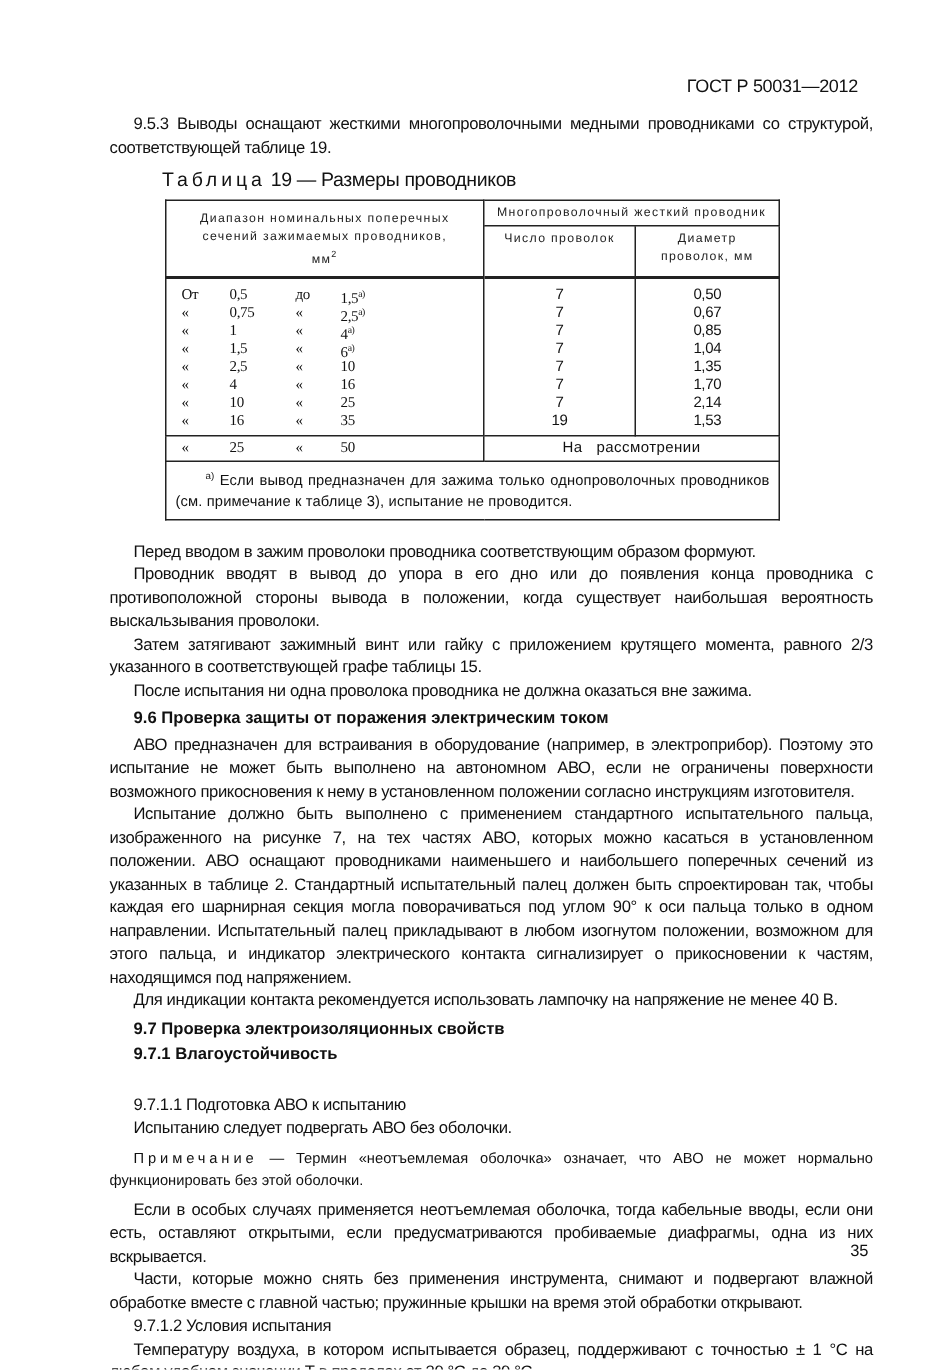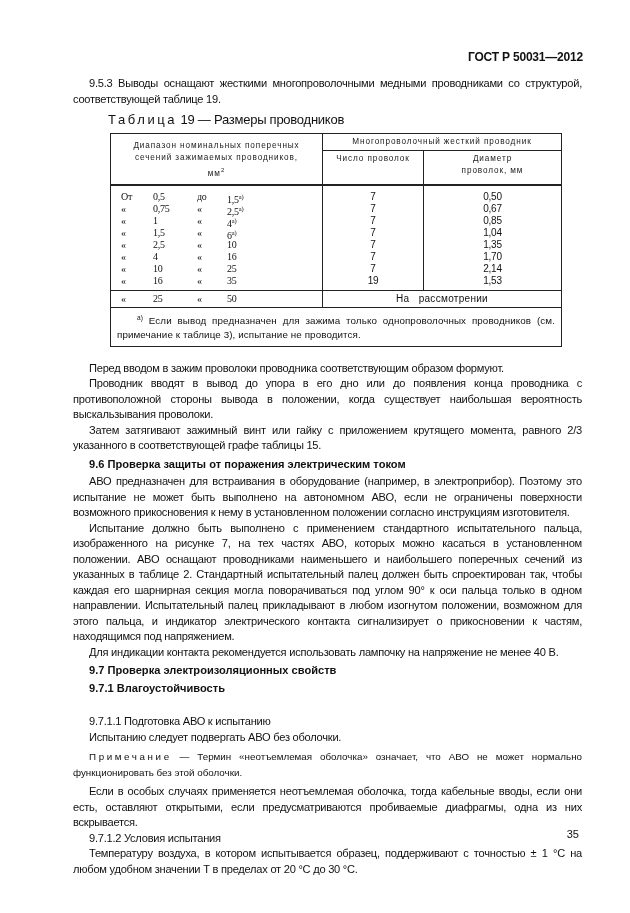--- a/index.html
+++ b/index.html
@@ -1,24 +1,24 @@
 <!DOCTYPE html>
 <html><head>
 <meta charset="utf-8">
 <style>
   html, body { margin: 0; padding: 0; background: #ffffff; }
   body { width: 630px; height: 913px; position: relative; overflow: hidden;
          font-family: "Liberation Sans", sans-serif; color: #111; }
-  .page-header { position: absolute; top: 50px; right: 47px; font-size: 12px; font-weight: bold; letter-spacing: -0.2px; }
+  .page-header { position: absolute; top: 50px; right: 58px; font-size: 12px; font-weight: normal; letter-spacing: -0.2px; }
   .content { position: absolute; left: 73px; width: 509px; top: 76px; font-size: 11.1px; line-height: 15.5px; letter-spacing: -0.25px; }
   .p { text-indent: 16px; margin: 0; text-align: justify; }
   .h { font-weight: bold; margin: 3px 0 2px 16px; letter-spacing: 0; }
   .table-caption { margin: 5px 0 5px 35px; font-size: 13px; }
   .table-caption .spaced { letter-spacing: 2.6px; }
-  table.t { margin-left: 37px; border-collapse: collapse; width: 452px; font-size: 9.8px; line-height: 12px; }
+  table.t { margin-left: 37px; border-collapse: collapse; width: 410px; font-size: 9.8px; line-height: 12px; }
   table.t td, table.t th { border: 1px solid #222; font-weight: normal; padding: 0; }
   .th-spaced { letter-spacing: 0.9px; font-size: 8.2px; color: #222; line-height: 12px; text-align: center; }
   .hdr-left { height: 44px; vertical-align: top; padding-top: 6px !important; }
   .hdr-top { height: 15px; }
   .hdr-sub { height: 28px; vertical-align: top; padding-top: 2px !important; }
   .body-cell { vertical-align: top; padding-top: 5px !important; padding-bottom: 3px !important; border-top: 2px solid #222 !important; }
   .range-row { display: flex; height: 12px; font-size: 10px; }
   .range-row span { display: inline-block; font-family: Liberation Serif, serif; }
   .c1 { width: 32px; text-align: left; padding-left: 10px; }
   .c2 { width: 44px; text-align: left; }
@@ -147,30 +147,32 @@
     <tr>
       <td colspan="3" class="footnote"><span class="sup">а)</span><span> Если вывод  предназначен для зажима только однопроволочных проводников (см. примечание к таблице 3), испытание не проводится.</span></td>
     </tr>
   </tbody>
     </table>
 
   <div style="height:14px"></div>
   <p class="p">Перед вводом в зажим проволоки проводника соответствующим образом формуют.</p>
   <p class="p">Проводник вводят в вывод до упора в его дно или  до появления конца проводника с противоположной стороны вывода в положении, когда существует наибольшая вероятность выскальзывания проволоки.</p>
   <p class="p">Затем затягивают зажимный винт или гайку с приложением крутящего момента, равного 2/3  указанного в соответствующей графе таблицы 15.</p>
+  <p class="p">После испытания ни одна проволока проводника не должна оказаться вне зажима.</p>
 
   <div class="h">9.6 Проверка защиты от поражения электрическим током</div>
   <p class="p">АВО предназначен для встраивания в  оборудование (например, в электроприбор). Поэтому это испытание не может быть выполнено на автономном АВО, если не ограничены поверхности возможного прикосновения к нему в установленном положении согласно инструкциям изготовителя.</p>
   <p class="p">Испытание должно быть выполнено с применением стандартного испытательного пальца, изображенного на рисунке 7, на тех частях АВО,  которых  можно касаться  в установленном положении. АВО оснащают проводниками наименьшего и наибольшего поперечных сечений из указанных в таблице 2. Стандартный испытательный палец должен быть спроектирован так, чтобы каждая его шарнирная секция могла поворачиваться под углом 90° к оси пальца только в одном направлении. Испытательный палец прикладывают в любом изогнутом положении, возможном для этого пальца, и индикатор электрического контакта сигнализирует о прикосновении к частям, находящимся под напряжением.</p>
   <p class="p">Для индикации контакта рекомендуется использовать лампочку на напряжение не менее 40 В.</p>
 
   <div class="h">9.7 Проверка электроизоляционных свойств</div>
   <div class="h" style="margin-top:2px">9.7.1  Влагоустойчивость</div>
   <p class="p" style="margin-top:18px">9.7.1.1  Подготовка АВО к испытанию</p>
   <p class="p">Испытанию следует подвергать АВО без оболочки.</p>
   <p class="p note" style="margin-top:4px; margin-bottom:4px"><span class="spaced">Примечание</span><span> — Термин «неотъемлемая оболочка» означает, что АВО не может нормально функционировать без этой оболочки.</span></p>
   <p class="p">Если в особых случаях применяется  неотъемлемая оболочка, тогда кабельные вводы, если они есть, оставляют открытыми, если предусматриваются пробиваемые диафрагмы, одна из них вскрывается.</p>
+  <p class="p">Части, которые можно снять без применения инструмента, снимают и подвергают  влажной обработке вместе с  главной частью; пружинные крышки на время этой обработки открывают.</p>
   <p class="p">9.7.1.2 Условия испытания</p>
   <p class="p">Температуру воздуха, в котором испытывается образец, поддерживают с точностью ± 1 °С на любом удобном  значении Т  в пределах от 20 °С  до 30 °С.</p>
 
 </div>
 
 <div class="page-number">35</div>
 
 </body></html>

